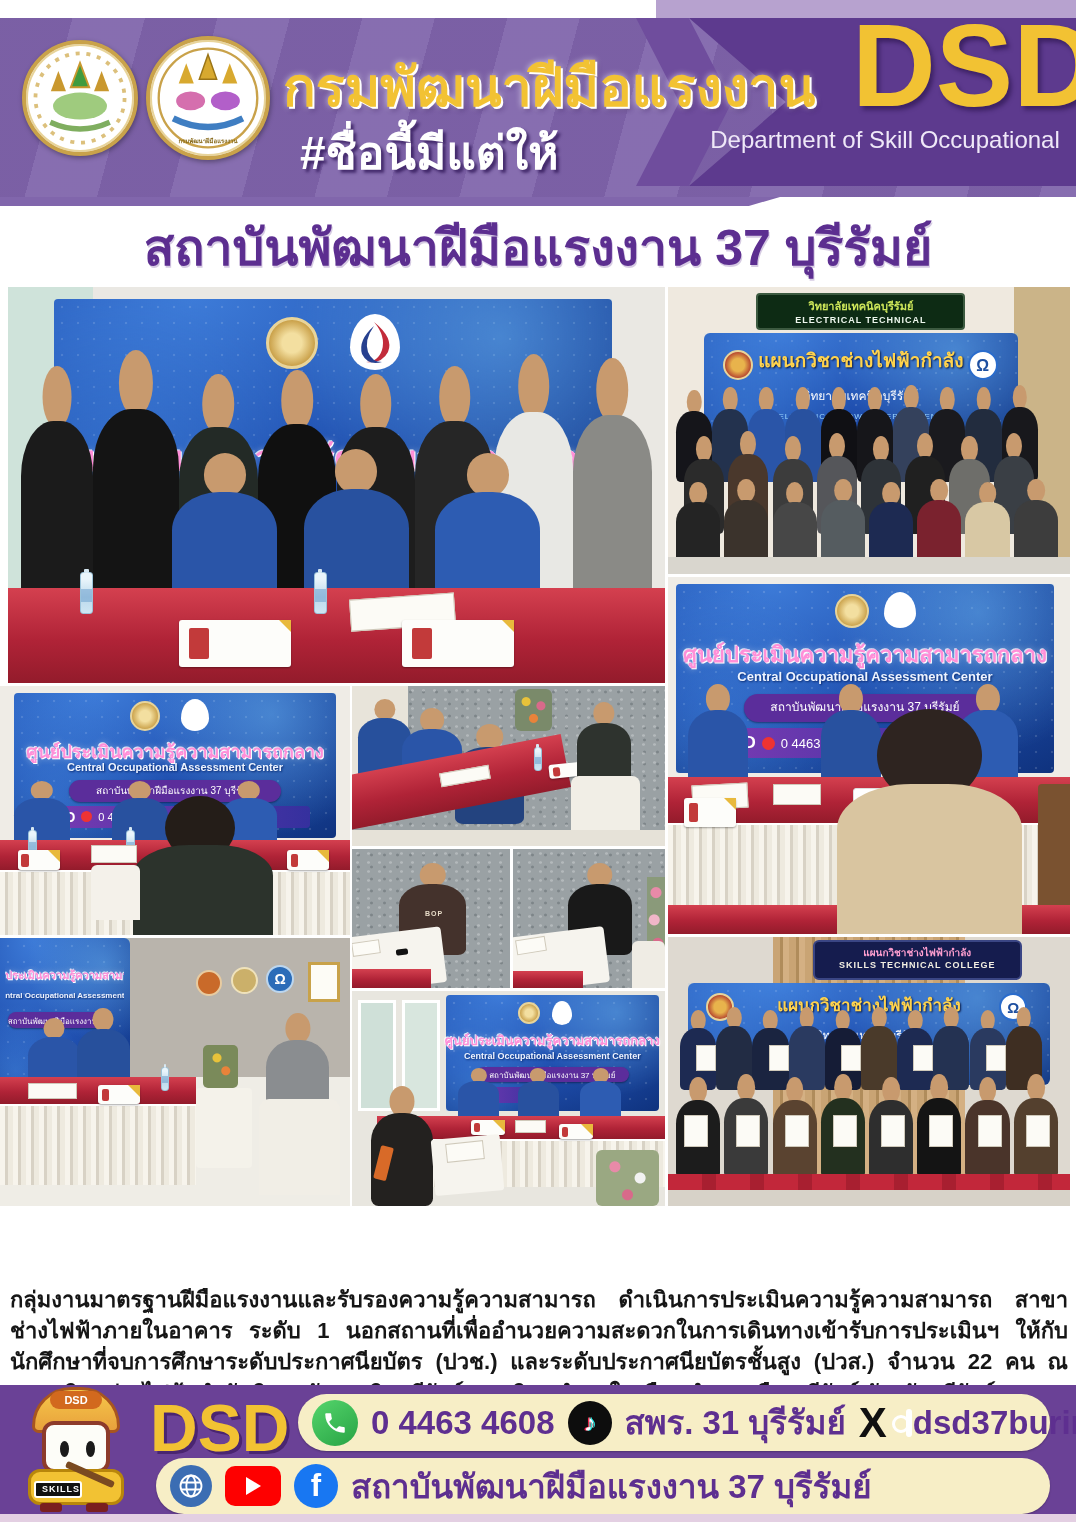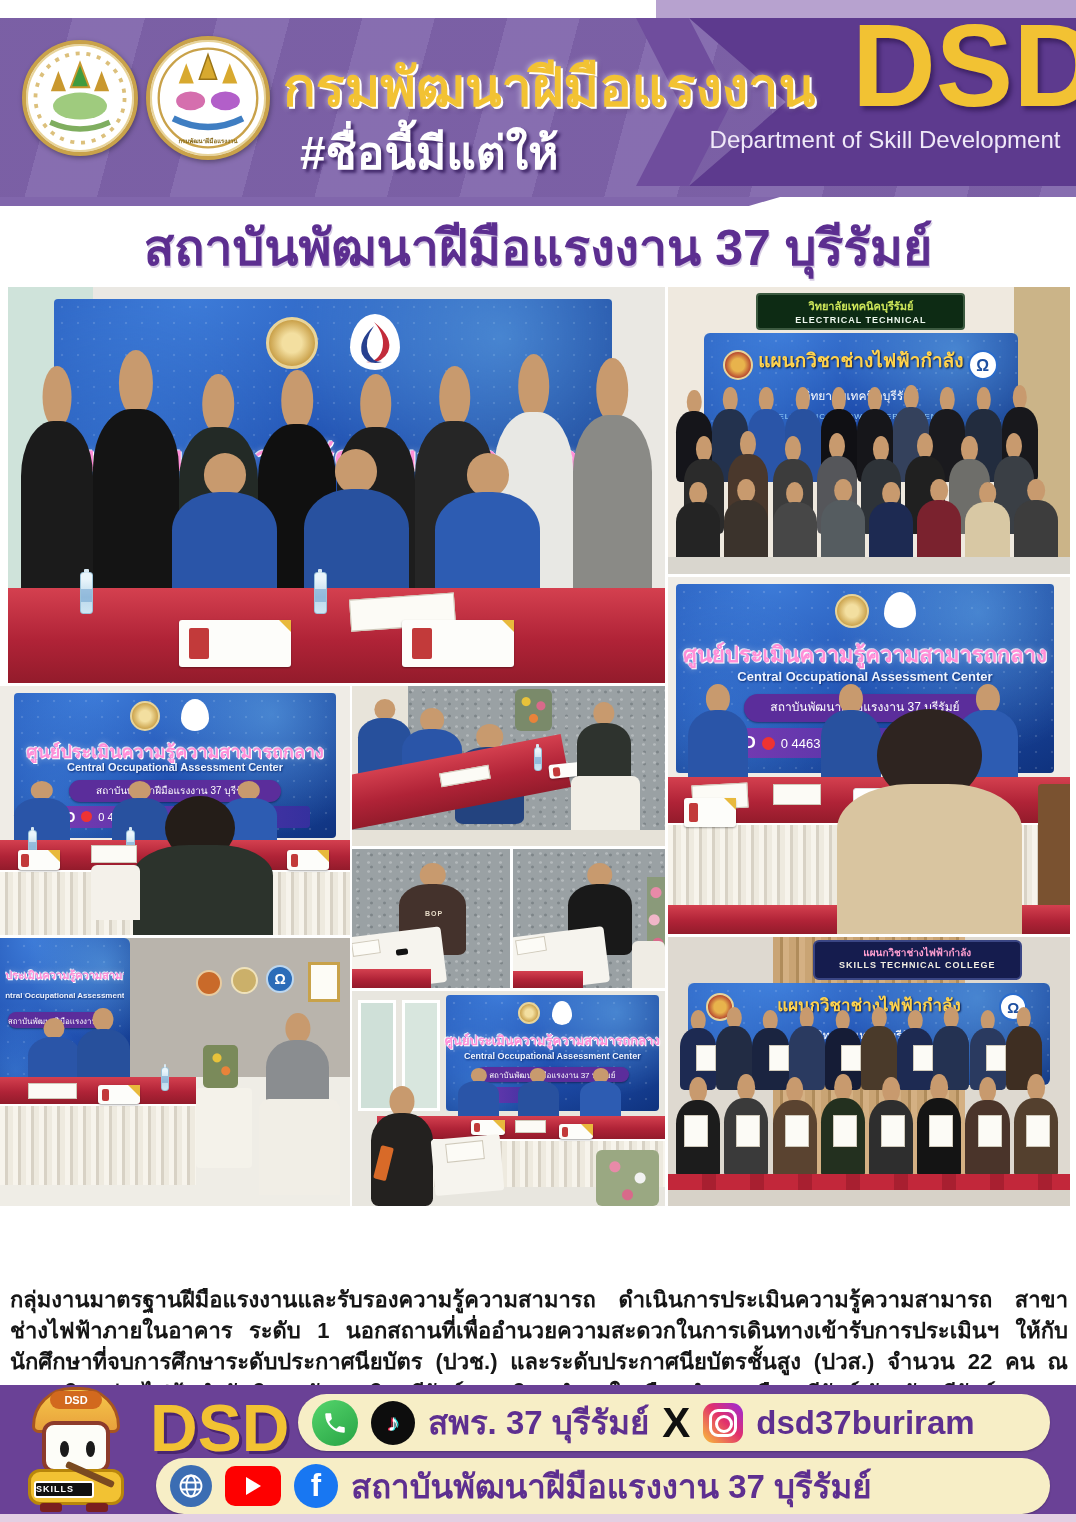--- a/index.html
+++ b/index.html
@@ -99,22 +99,22 @@
   
   .mascot{position:absolute;left:6px;top:1387px;width:140px;height:126px}
   .m-helm{position:absolute;left:26px;top:0;width:88px;height:46px;background:linear-gradient(180deg,#f6c84a,#e8a13c);
     border:3px solid #a8551f;border-radius:46px 46px 8px 8px}
   .m-band{position:absolute;left:44px;top:4px;width:52px;height:18px;background:#d2691e;border-radius:9px;
     color:#fff;font-size:11px;font-weight:bold;text-align:center;line-height:18px}
   .m-face{position:absolute;left:36px;top:34px;width:68px;height:52px;background:#fdfdf8;border:4px solid #8d3b2b;border-radius:12px}
   .m-eye{position:absolute;top:16px;width:9px;height:16px;background:#1a1a1a;border-radius:50%}
   .m-body{position:absolute;left:22px;top:82px;width:96px;height:36px;background:#f2c233;border:3px solid #b8860b;border-radius:12px}
   .m-strap{position:absolute;left:58px;top:84px;width:52px;height:7px;background:#7a4a21;transform:rotate(24deg);border-radius:3px}
-  .m-badge{position:absolute;left:28px;top:94px;width:60px;height:17px;background:#111;border:2px solid #fff;border-radius:3px;
-    color:#fff;font-size:9px;font-weight:bold;text-align:left;line-height:13px;letter-spacing:1px}
+  .m-badge{position:absolute;left:28px;top:94px;width:48px;height:17px;background:#111;border:2px solid #fff;border-radius:3px;
+    color:#fff;font-size:9px;font-weight:bold;text-align:right;line-height:13px;letter-spacing:1px}
   .m-foot{position:absolute;top:116px;width:22px;height:9px;background:#7a1f1f;border-radius:3px}
 </style>
 </head>
 <body>
 
 <div class="page">
 
   <div>
     <div class="hd-topwhite"></div>
     <div class="hd-toplav"></div>
@@ -141,21 +141,21 @@
         <ellipse cx="14" cy="21" rx="5" ry="3.2" fill="#d56fae"></ellipse>
         <ellipse cx="26" cy="21" rx="5" ry="3.2" fill="#b25fc9"></ellipse>
         <path d="M8 27 q12 6 24 0" fill="none" stroke="#3f7ec2" stroke-width="2.2"></path>
       </svg>
       <div style="position:absolute;left:0;right:0;bottom:10px;text-align:center;font-size:6px;color:#8a6d1f;font-weight:bold">กรมพัฒนาฝีมือแรงงาน</div>
     </div>
 
     <div class="hd-title">กรมพัฒนาฝีมือแรงงาน</div>
     <div class="hd-hash">#ชื่อนี้มีแต่ให้</div>
     <div class="hd-dsd">DSD</div>
-    <div class="hd-en">Department of Skill Development</div>
+    <div class="hd-en">Department of Skill Occupational</div>
   </div>
 
   <div class="title-bar-wedge"></div>
   <div class="page-title">สถาบันพัฒนาฝีมือแรงงาน 37 บุรีรัมย์</div>
 
   <div class="ph" style="left:8px;top:287px;width:657px;height:396px;background:linear-gradient(90deg,#cfe3da 0 13%,#eae8e3 13%)">
     <div class="bn" style="position:absolute;left:7%;top:3%;width:85%;height:64%;border-radius:4px">
       <div class="emb" style="left:38%;top:7%;width:52px;height:52px;background:radial-gradient(circle,#f3dfa0 30%,#caa14a 70%);border:3px solid #e8d49a"></div>
       <div class="emb" style="left:53%;top:6%;width:50px;height:56px;background:#fff;border-radius:50% 50% 50% 50%/60% 60% 40% 40%">
         <svg width="50" height="56" viewBox="0 0 25 28">
@@ -438,22 +438,23 @@
   </div>
 
   <div class="ft-dsd">DSD</div>
 
   <div class="pill" style="left:298px;top:1394px;width:752px;height:57px">
     <span class="ico ico-phone">
       <svg width="26" height="26" viewBox="0 0 24 24">
           <path fill="#fff" d="M6.6 10.8c1.4 2.8 3.8 5.1 6.6 6.6l2.2-2.2c.3-.3.7-.4 1-.2 1.1.4 2.3.6 3.6.6.6 0 1 .4 1 1V20c0 .6-.4 1-1 1C10.6 21 3 13.4 3 4c0-.6.4-1 1-1h3.5c.6 0 1 .4 1 1 0 1.2.2 2.4.6 3.6.1.3 0 .7-.2 1l-2.3 2.2z"></path>
         </svg>
     </span>
+    <span class="txt">0 4463 4608</span>
     <span class="ico ico-tiktok">♪</span>
-    <span class="txt">สพร. 37 บุรีรัมย์</span>
+    <span class="txt">สพร. 31 บุรีรัมย์</span>
     <span class="x-glyph">X</span>
     <span class="ico-ig"></span>
     <span class="txt">dsd37buriram</span>
   </div>
 
   <div class="pill" style="left:156px;top:1458px;width:894px;height:56px">
     <span class="ico ico-globe">
       <svg width="28" height="28" viewBox="0 0 24 24" fill="none" stroke="#fff" stroke-width="1.6">
         <circle cx="12" cy="12" r="9"></circle>
           <ellipse cx="12" cy="12" rx="4" ry="9"></ellipse>

